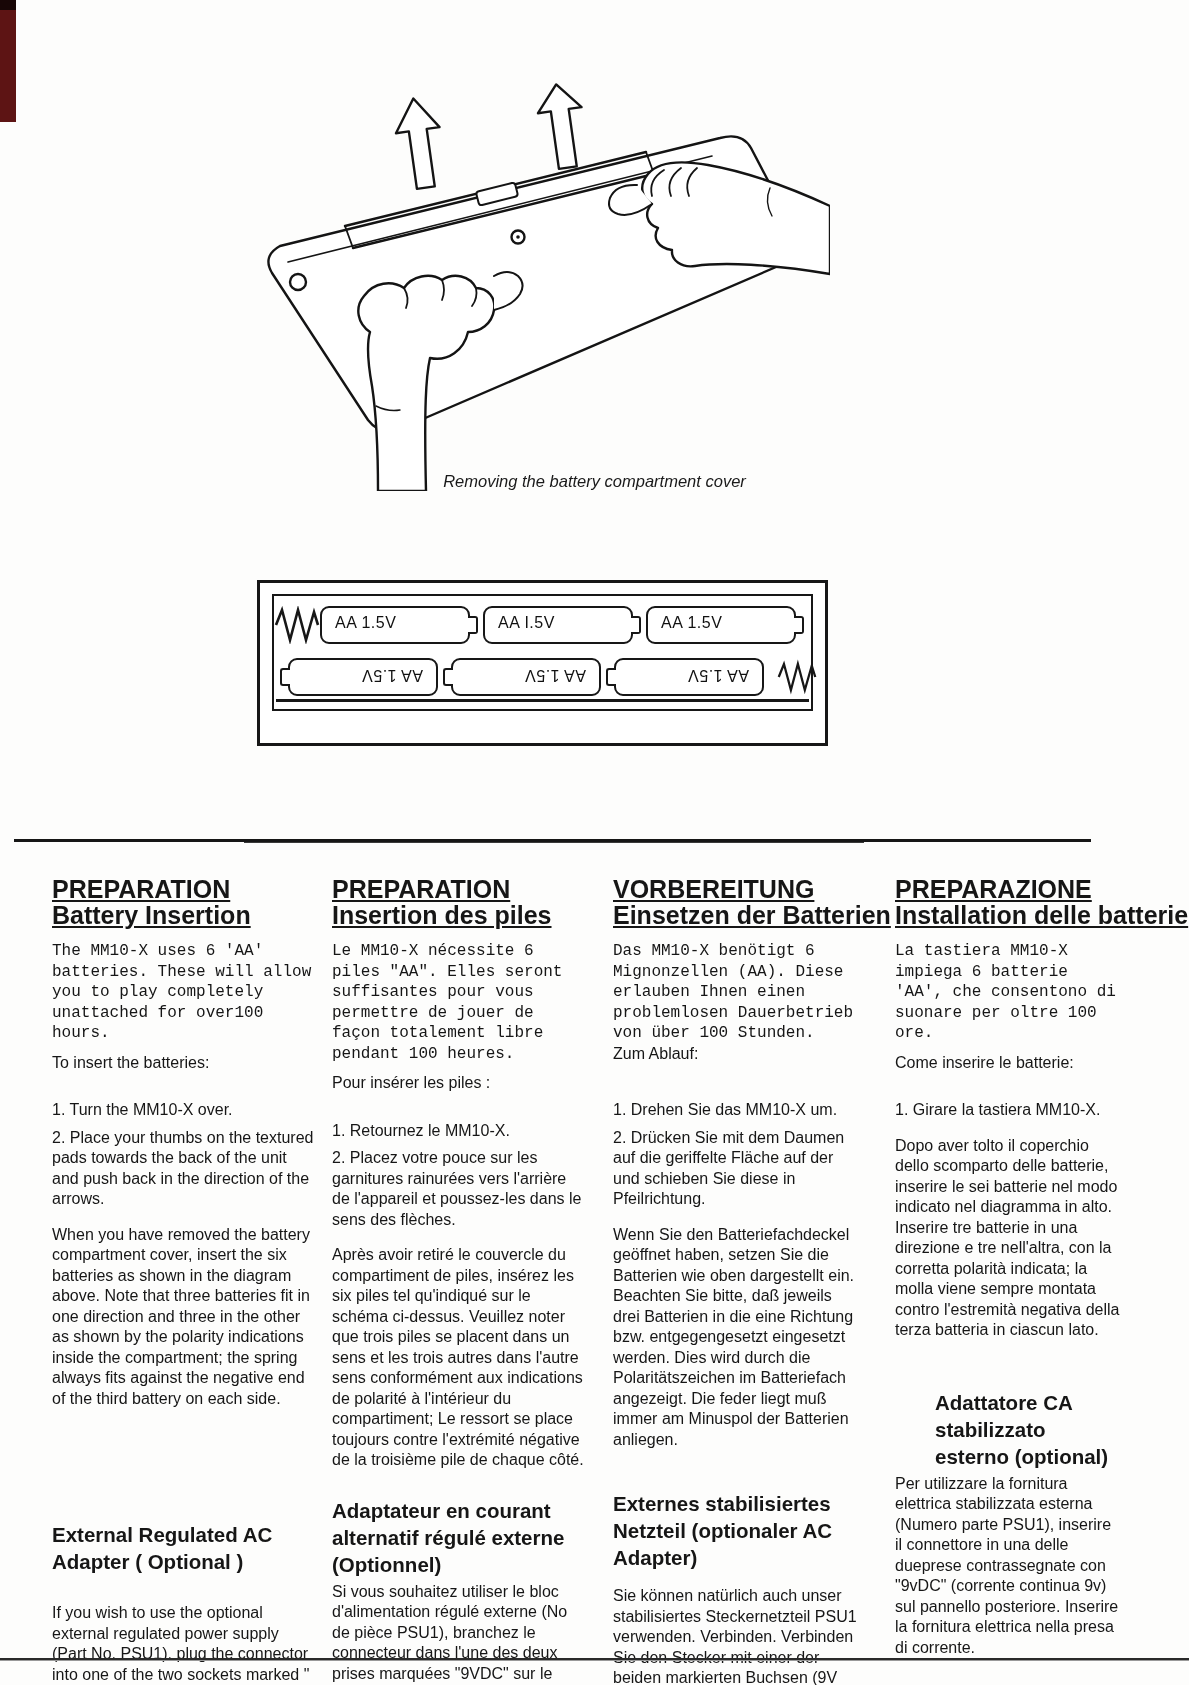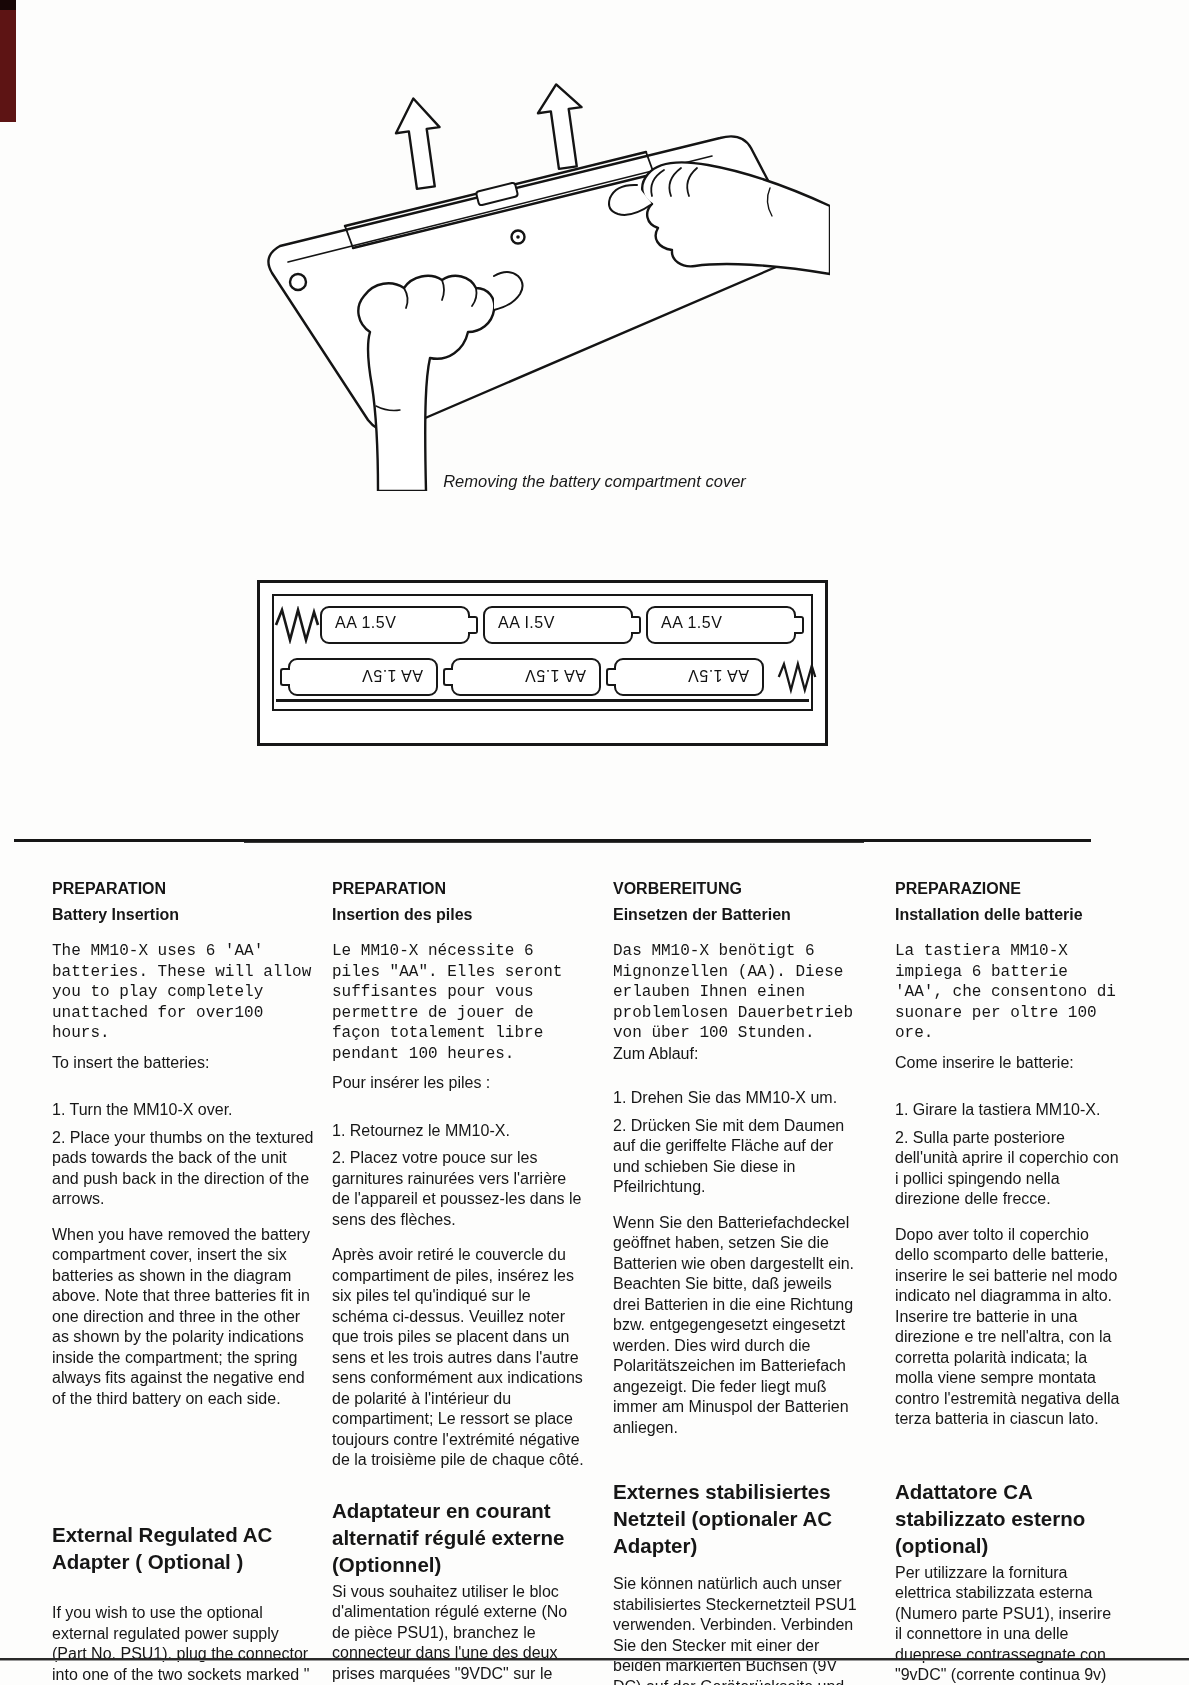--- a/index.html
+++ b/index.html
@@ -44,34 +44,34 @@
   #rule{position:absolute;top:839px;left:14px;width:1077px;height:3px;background:#161616;}
   #rule:after{content:"";position:absolute;left:230px;top:3px;width:620px;height:1px;background:#3a3a3a;}
 
   
   #cols{position:absolute;top:876px;left:52px;width:1068px;
         display:grid;grid-template-columns:280px 281px 282px 225px;}
   .col{font-size:16px;line-height:20.5px;}
   .col-en{padding-right:17px;}
   .col-fr{padding-right:28px;}
   .col-de{padding-right:35px;}
-  .col .h{font-size:16px;line-height:26px;font-weight:bold;}
+  .col .h{font-size:25px;line-height:26px;font-weight:bold;text-decoration:underline;}
   .col .h.sub{white-space:nowrap;}
   .col p{margin:0;}
   .intro{margin:13px 0 9px !important;font-family:Liberation Mono, monospace;}
   .col-de .intro{margin-bottom:0 !important;}
   .insert{margin:0 0 27px !important;}
-  .col-de .insert{margin:0 0 24px !important;}
+  .col-de .insert{margin:0 0 36px !important;}
   .step{margin:0 0 7px !important;}
   .bodypara{margin:15px 0 0 !important;}
   .ad-title{font-size:20.5px;line-height:27px;font-weight:bold;}
   .col-en .ad-title{margin-top:112px;}
   .col-fr .ad-title{margin-top:26px;}
   .col-de .ad-title{margin-top:40px;}
-  .col-it .ad-title{margin-top:48px;}
+  .col-it .ad-title{margin-top:48px;margin-left:40px;}
   .ad-body{margin-top:15px !important;}
   .col-en .ad-body{margin-top:28px !important;}
   .col-fr .ad-body{margin-top:4px !important;}
   .col-it .ad-body{margin-top:4px !important;}
 
   #bottom-line{position:absolute;left:0;top:1658px;width:1189px;height:2px;background:#2a2a2a;}
   #bottom-line:after{content:"";position:absolute;left:0;top:2px;width:100%;height:1px;background:#999;}
 </style>
 </head>
 <body>
@@ -204,21 +204,20 @@
       <div class="ad-title">Externes stabilisiertes Netzteil (optionaler AC Adapter)</div>
       <p class="ad-body">Sie können natürlich auch unser stabilisiertes Steckernetzteil PSU1 verwenden.  Verbinden. Verbinden Sie den Stecker mit einer der beiden markierten Buchsen (9V DC) auf der Geräterückseite und anschließend das   Netzteil mit der Steckdose.</p>
     </div>
 
     <div class="col col-it">
       <div class="h">PREPARAZIONE</div>
       <div class="h sub">Installation delle batterie</div>
       <p class="intro">La tastiera MM10-X impiega 6 batterie 'AA', che consentono di suonare per oltre 100 ore.</p>
       <p class="insert">Come inserire le batterie:</p>
       <p class="step">1.   Girare la tastiera MM10-X.</p>
-      <p class="step">2.   Sulla parte posteriore dell'unità aprire il coperchio con i pollici spingendo nella direzione delle frecce.</p>
       <p class="bodypara">Dopo aver tolto il coperchio dello scomparto delle batterie, inserire le sei batterie nel modo indicato nel diagramma in alto.  Inserire tre batterie in una direzione e tre nell'altra, con la corretta polarità indicata; la molla viene sempre montata contro l'estremità negativa della terza batteria in ciascun lato.</p>
       <div class="ad-title">Adattatore CA stabilizzato esterno (optional)</div>
       <p class="ad-body">Per utilizzare la fornitura elettrica stabilizzata esterna (Numero parte PSU1), inserire il connettore in una delle dueprese contrassegnate con "9vDC" (corrente continua 9v) sul pannello posteriore.  Inserire la fornitura elettrica nella presa di corrente.</p>
     </div>
 
   </div>
 
   <div id="bottom-line"></div>
 </div>
 

